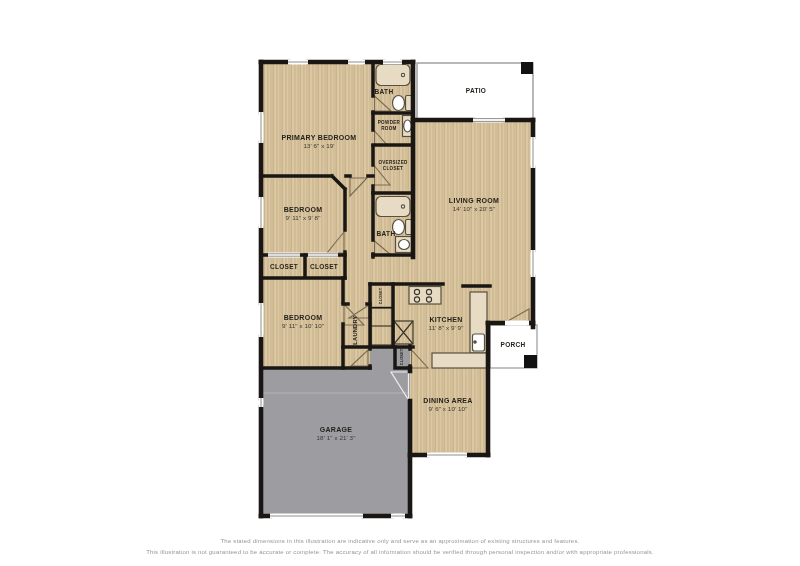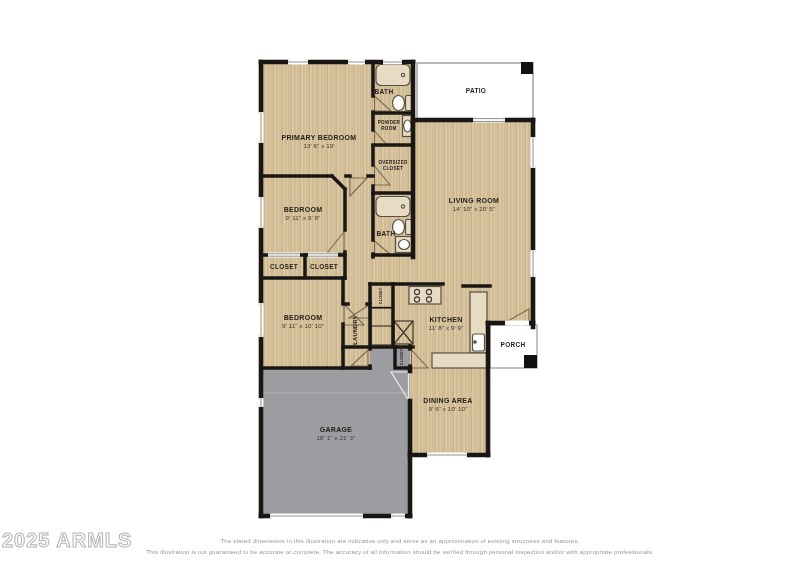--- a/index.html
+++ b/index.html
@@ -224,17 +224,16 @@
   </div>
   <div class="lbl" style="left:448px;top:405px">
     <div>DINING AREA</div>
     <div class="dim">9' 6" x 10' 10"</div>
   </div>
   <div class="lbl" style="left:336px;top:434px">
     <div>GARAGE</div>
     <div class="dim">18' 1" x 21' 3"</div>
   </div>
 
-  <div class="watermark">2025 ARMLS</div>
   <div class="disclaimer d1">The stated dimensions in this illustration are indicative only and serve as an approximation of existing structures and features.</div>
   <div class="disclaimer d2">This illustration is not guaranteed to be accurate or complete. The accuracy of all information should be verified through personal inspection and/or with appropriate professionals.</div>
 
 </div>
 
 </body></html>

